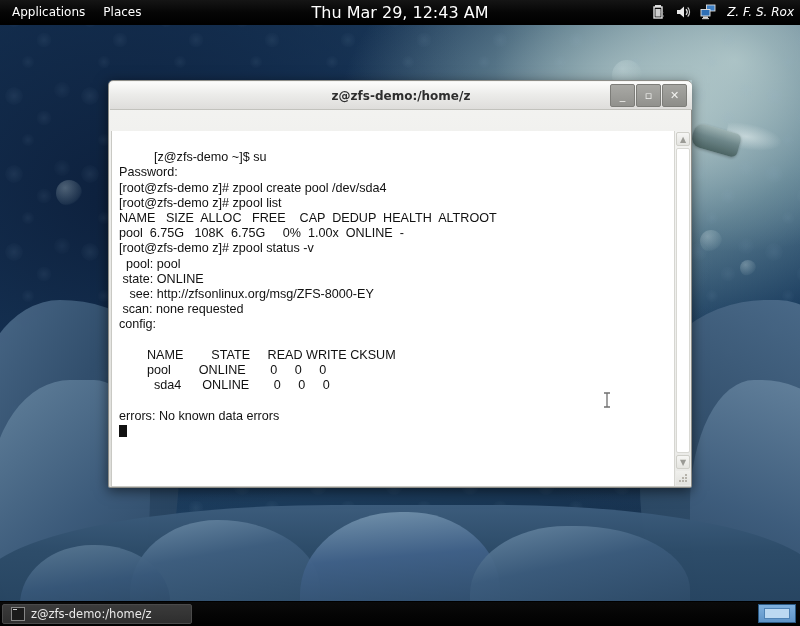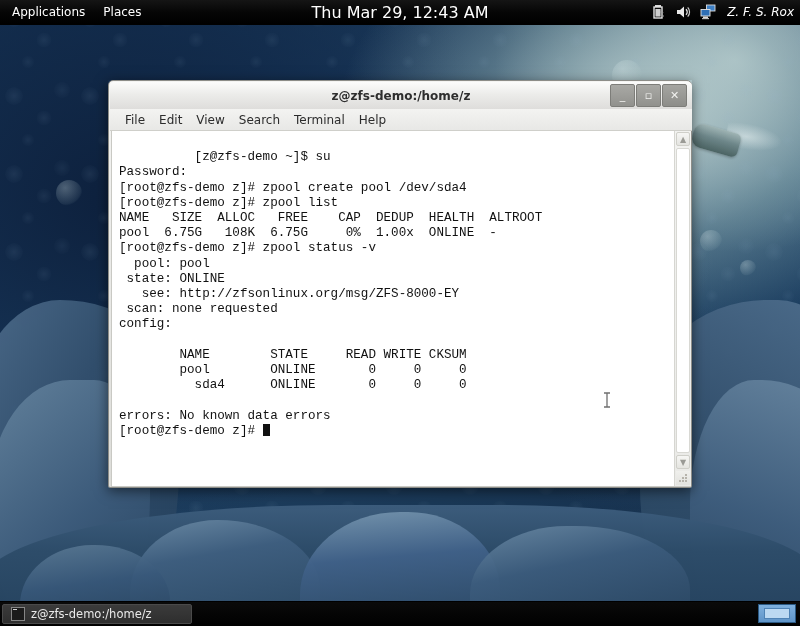--- a/index.html
+++ b/index.html
@@ -187,21 +187,21 @@
     position:absolute; left:2px; top:50px; width:580px; height:356px;
     background:#ffffff;
     display:flex;
     box-sizing:border-box;
     border-left:1px solid #c9c9c4;
     border-bottom:1px solid #c9c9c4;
   }
   .term-text {
     flex:1 1 auto;
     padding: 4px 0 0 7px;
-    font-family: Liberation Mono, monospace;
+    font-family: Liberation Sans, sans-serif;
     font-size: 12.6px;
     line-height: 15.2px;
     color: #111111;
     white-space: pre;
     overflow: hidden;
   }
   .cursor-block {
     display:inline-block;
     width: 7.6px; height: 12px;
     background:#111;
@@ -342,28 +342,20 @@
       <div class="titlebar">
         <div class="win-title">z@zfs-demo:/home/z</div>
       </div>
 
       <div class="win-buttons">
         <div class="win-btn">_</div>
         <div class="win-btn">▫</div>
         <div class="win-btn close">✕</div>
       </div>
 
-      <div class="menubar">
-        <div class="menu-item">File</div>
-        <div class="menu-item">Edit</div>
-        <div class="menu-item">View</div>
-        <div class="menu-item">Search</div>
-        <div class="menu-item">Terminal</div>
-        <div class="menu-item">Help</div>
-      </div>
 
       <div class="term-area">
         <div class="term-text">
           <span id="term-lines">[z@zfs-demo ~]$ su
 Password:
 [root@zfs-demo z]# zpool create pool /dev/sda4
 [root@zfs-demo z]# zpool list
 NAME   SIZE  ALLOC   FREE    CAP  DEDUP  HEALTH  ALTROOT
 pool  6.75G   108K  6.75G     0%  1.00x  ONLINE  -
 [root@zfs-demo z]# zpool status -v
@@ -371,21 +363,21 @@
  state: ONLINE
    see: http://zfsonlinux.org/msg/ZFS-8000-EY
  scan: none requested
 config:
 
         NAME        STATE     READ WRITE CKSUM
         pool        ONLINE       0     0     0
           sda4      ONLINE       0     0     0
 
 errors: No known data errors
-</span><span id="term-prompt">[root@zfs-demo z]# </span><span class="cursor-block"></span>
+</span><span class="cursor-block"></span>
         </div>
         <div class="scrollbar">
           <div class="sb-arrow sb-up">▲</div>
           <div class="sb-trough"></div>
           <div class="sb-arrow sb-down">▼</div>
           <div class="sb-grip">
             <i style="left:9px;top:3px"></i>
               <i style="left:6px;top:6px"></i>
               <i style="left:9px;top:6px"></i>
             <i style="left:3px;top:9px"></i>

